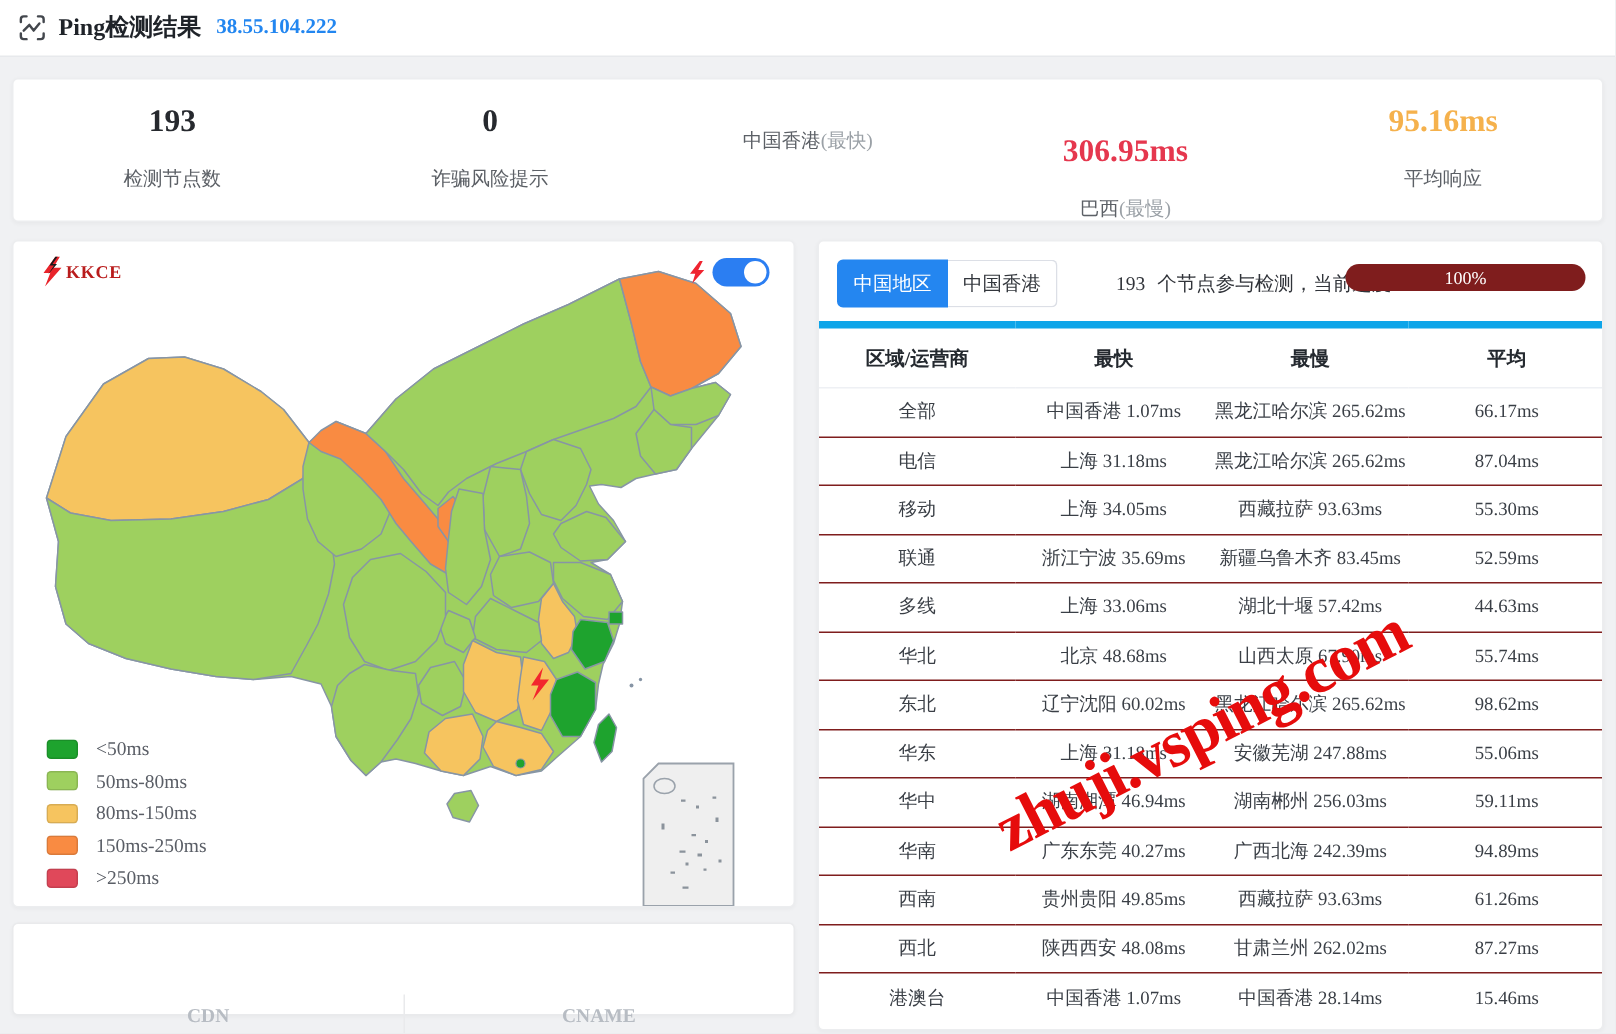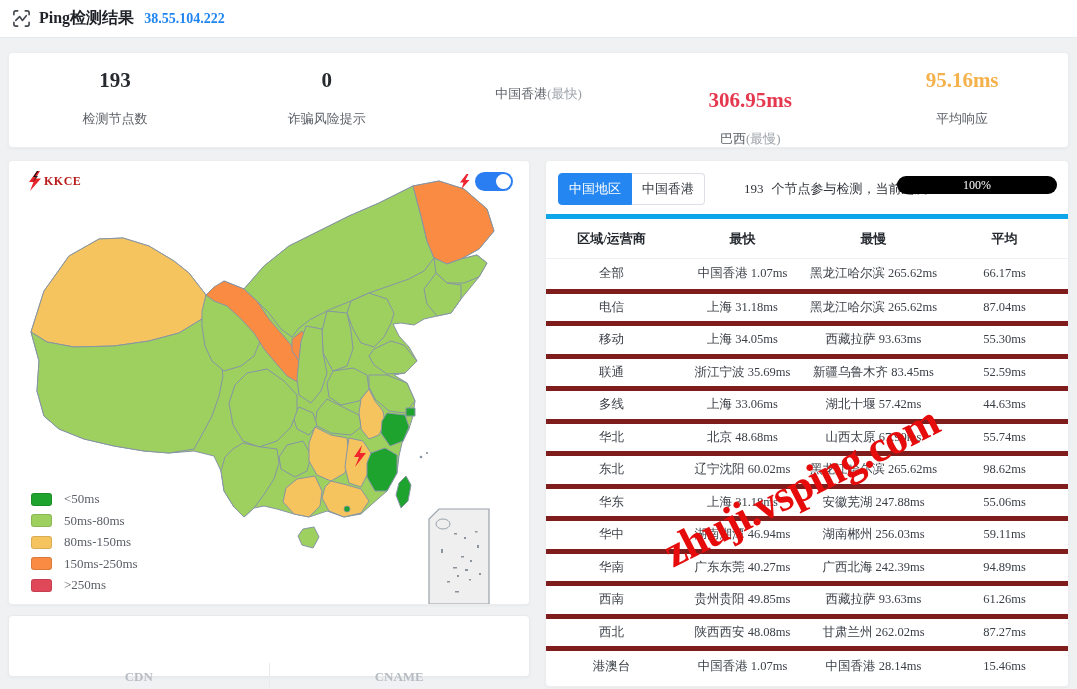--- a/index.html
+++ b/index.html
@@ -59,21 +59,21 @@
   .tab.active { background:#2486f0; border-color:#2486f0; color:#fff; }
   .progress-line { position:absolute; left:198px; top:19px; font-size:13px; color:#303339; }
   .progress-line .cnt { margin-right:8px; }
   .progress-bar { position:absolute; left:351px; top:15px; width:160px; height:18px;
                   background:#1d6ef2; border-radius:9px; color:#fff; font-size:12px;
                   text-align:center; line-height:18px; }
   .ping-table { position:absolute; left:0; top:53px; width:524px; border-collapse:collapse; table-layout:fixed; }
   .ping-table th { height:42px; font-size:13px; font-weight:bold; color:#24292f;
                    border-top:5px solid #0ea5e9; border-bottom:1px solid #eef0f4; }
   .ping-table td { height:32.5px; font-size:12.5px; color:#3a3f46; text-align:center; white-space:nowrap; overflow:hidden; }
-  .ping-table tbody tr + tr td { border-top:5px solid #7f1d1d; }
+  .ping-table tbody tr + tr td { border-top:1px solid #7f1d1d; }
   .watermark { position:absolute; left:104px; top:300px; font-size:44px; font-weight:800;
                color:#e60c0c; transform:rotate(-27deg); white-space:nowrap; z-index:6;
                letter-spacing:-1px; pointer-events:none; }
 </style>
 </head>
 <body>
 
 <div id="app">
 
   <div class="topbar">
@@ -228,21 +228,21 @@
   </div>
 
   <div class="card right-card">
     <div class="tabs">
         <div class="tab active">中国地区</div>
         <div class="tab">中国香港</div>
       </div>
     <div class="progress-line">
       <span class="cnt">193</span><span>个节点参与检测，当前进度:</span>
     </div>
-    <div class="progress-bar" style="background: #000000;">100%</div>
+    <div class="progress-bar" style="background: #7f1d1d;">100%</div>
 
     <table class="ping-table">
       <thead>
           <tr>
             <th>区域/运营商</th>
             <th>最快</th>
             <th>最慢</th>
             <th>平均</th>
           </tr>
         </thead>

